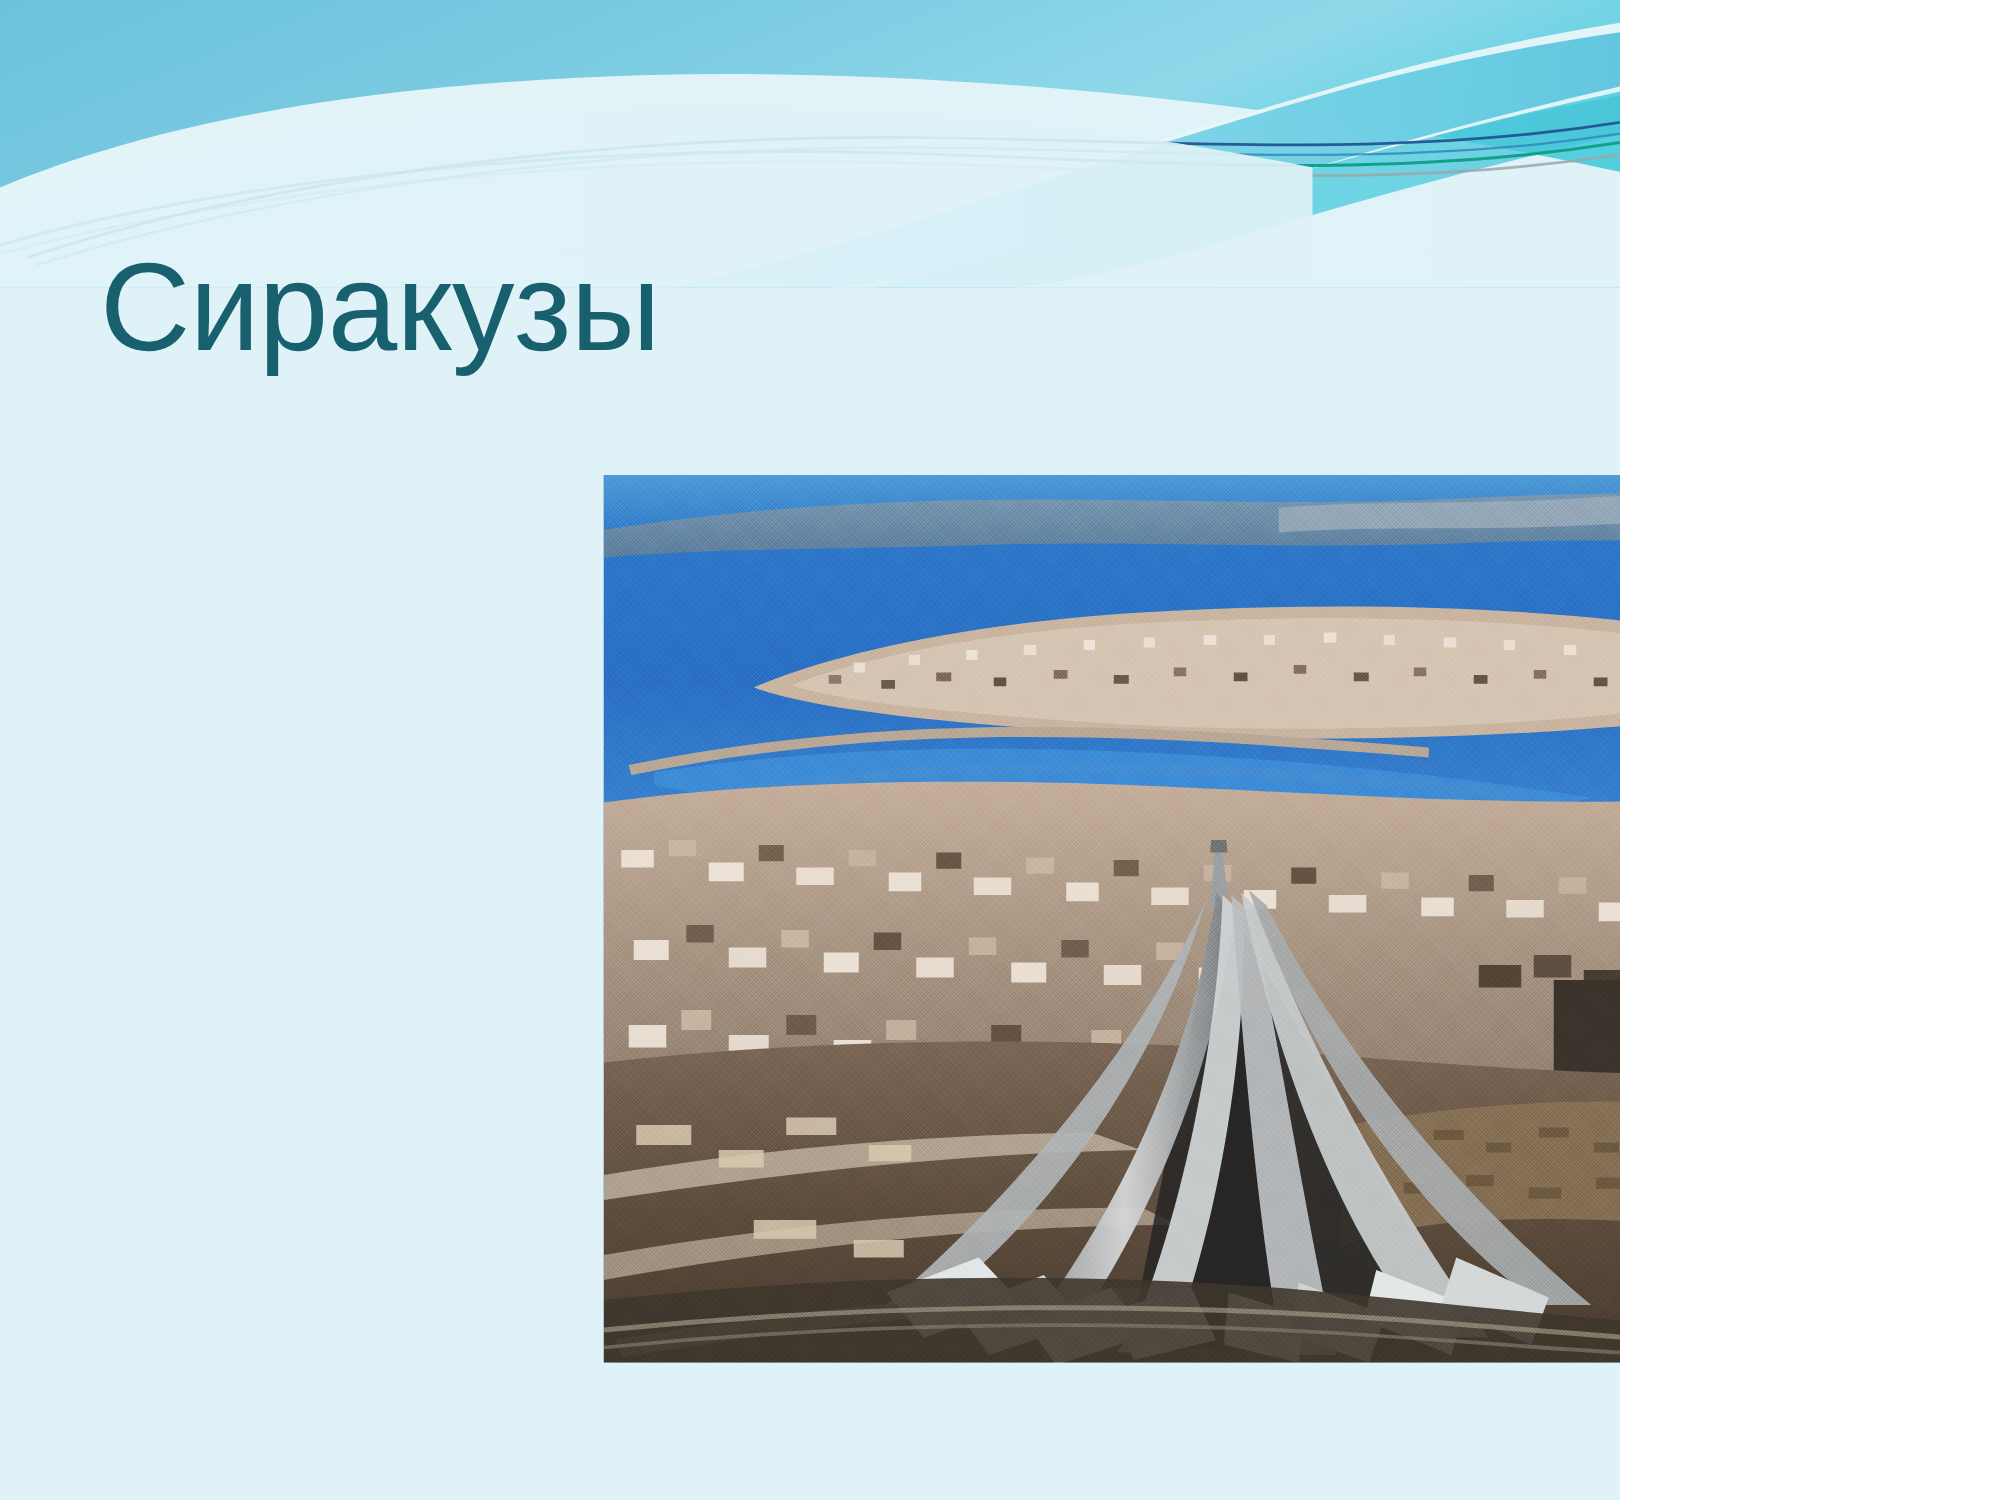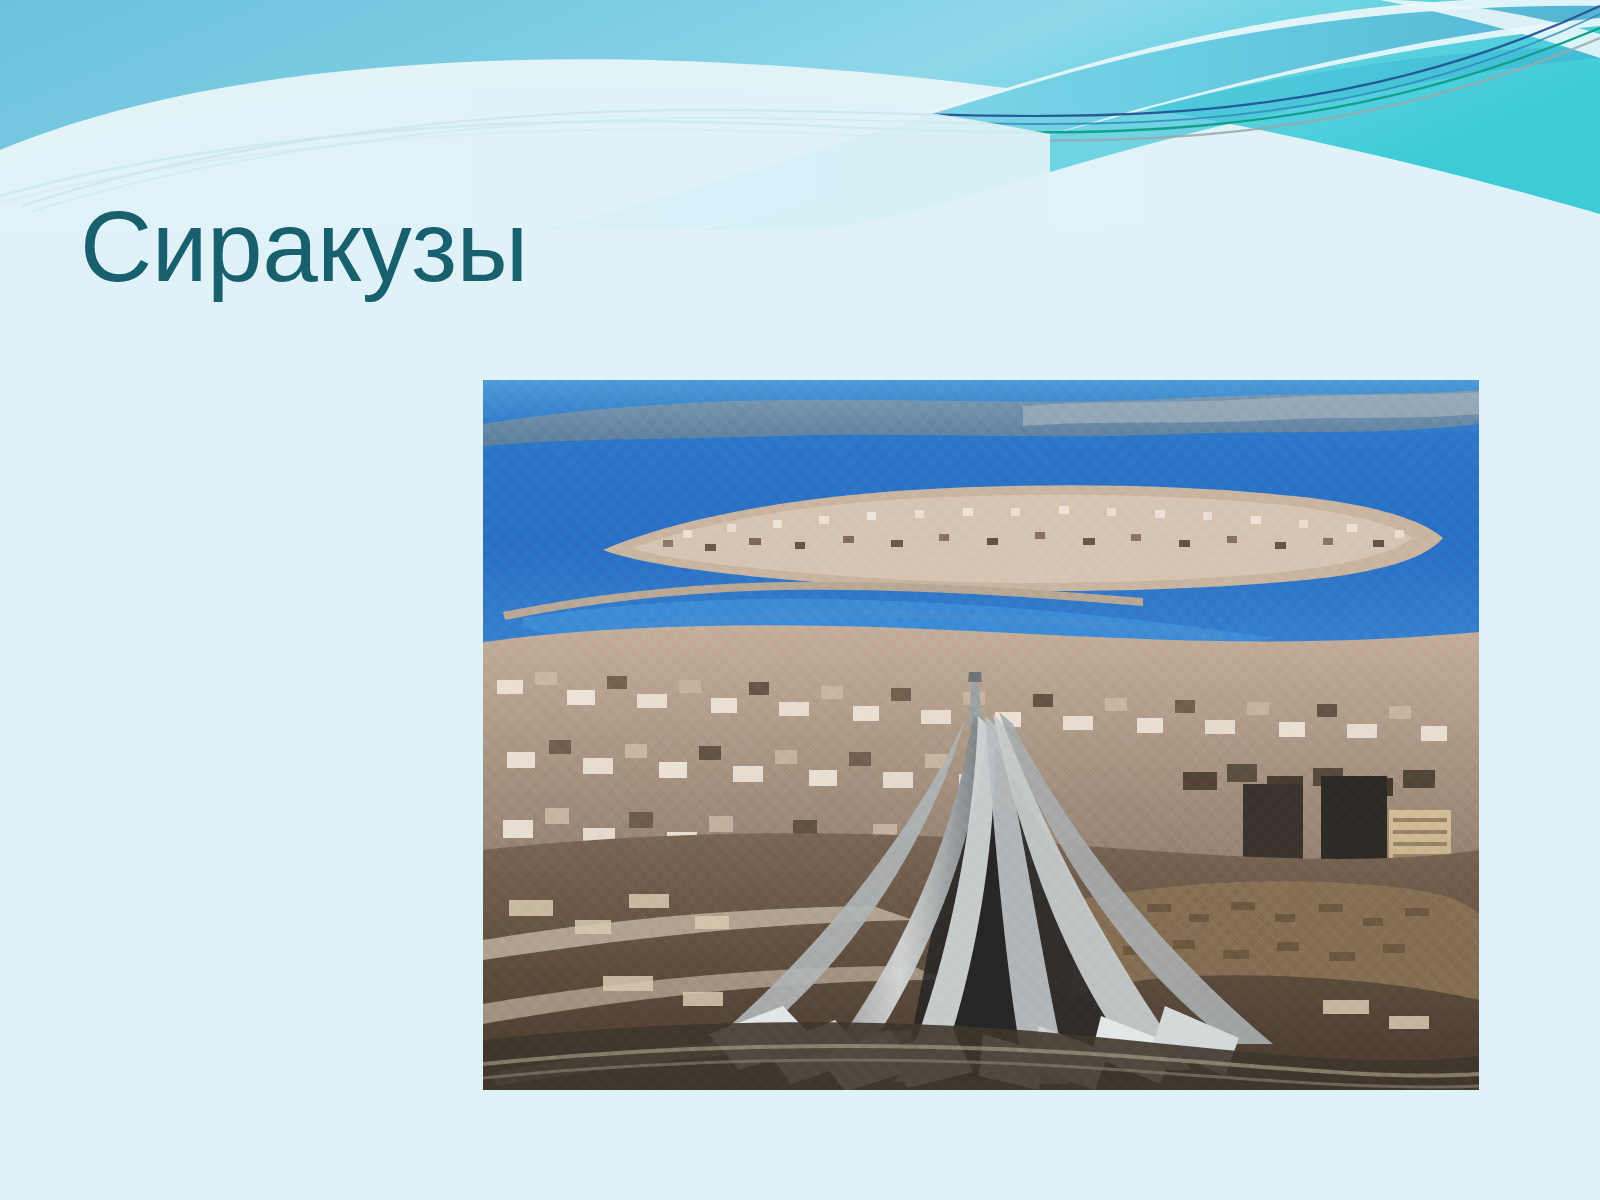--- a/index.html
+++ b/index.html
@@ -2,21 +2,21 @@
 <html><head>
 <meta charset="utf-8">
 <style>
   html, body {
     margin: 0;
     padding: 0;
     background: #ffffff;
   }
   #slide {
     position: relative;
-    width: 1600px;
+    width: 1296px;
     height: 1200px;
     overflow: hidden;
     background: #def2f7;
     font-family: "Liberation Sans", sans-serif;
   }
 
   
   #header-band {
     position: absolute;
     left: 0;

